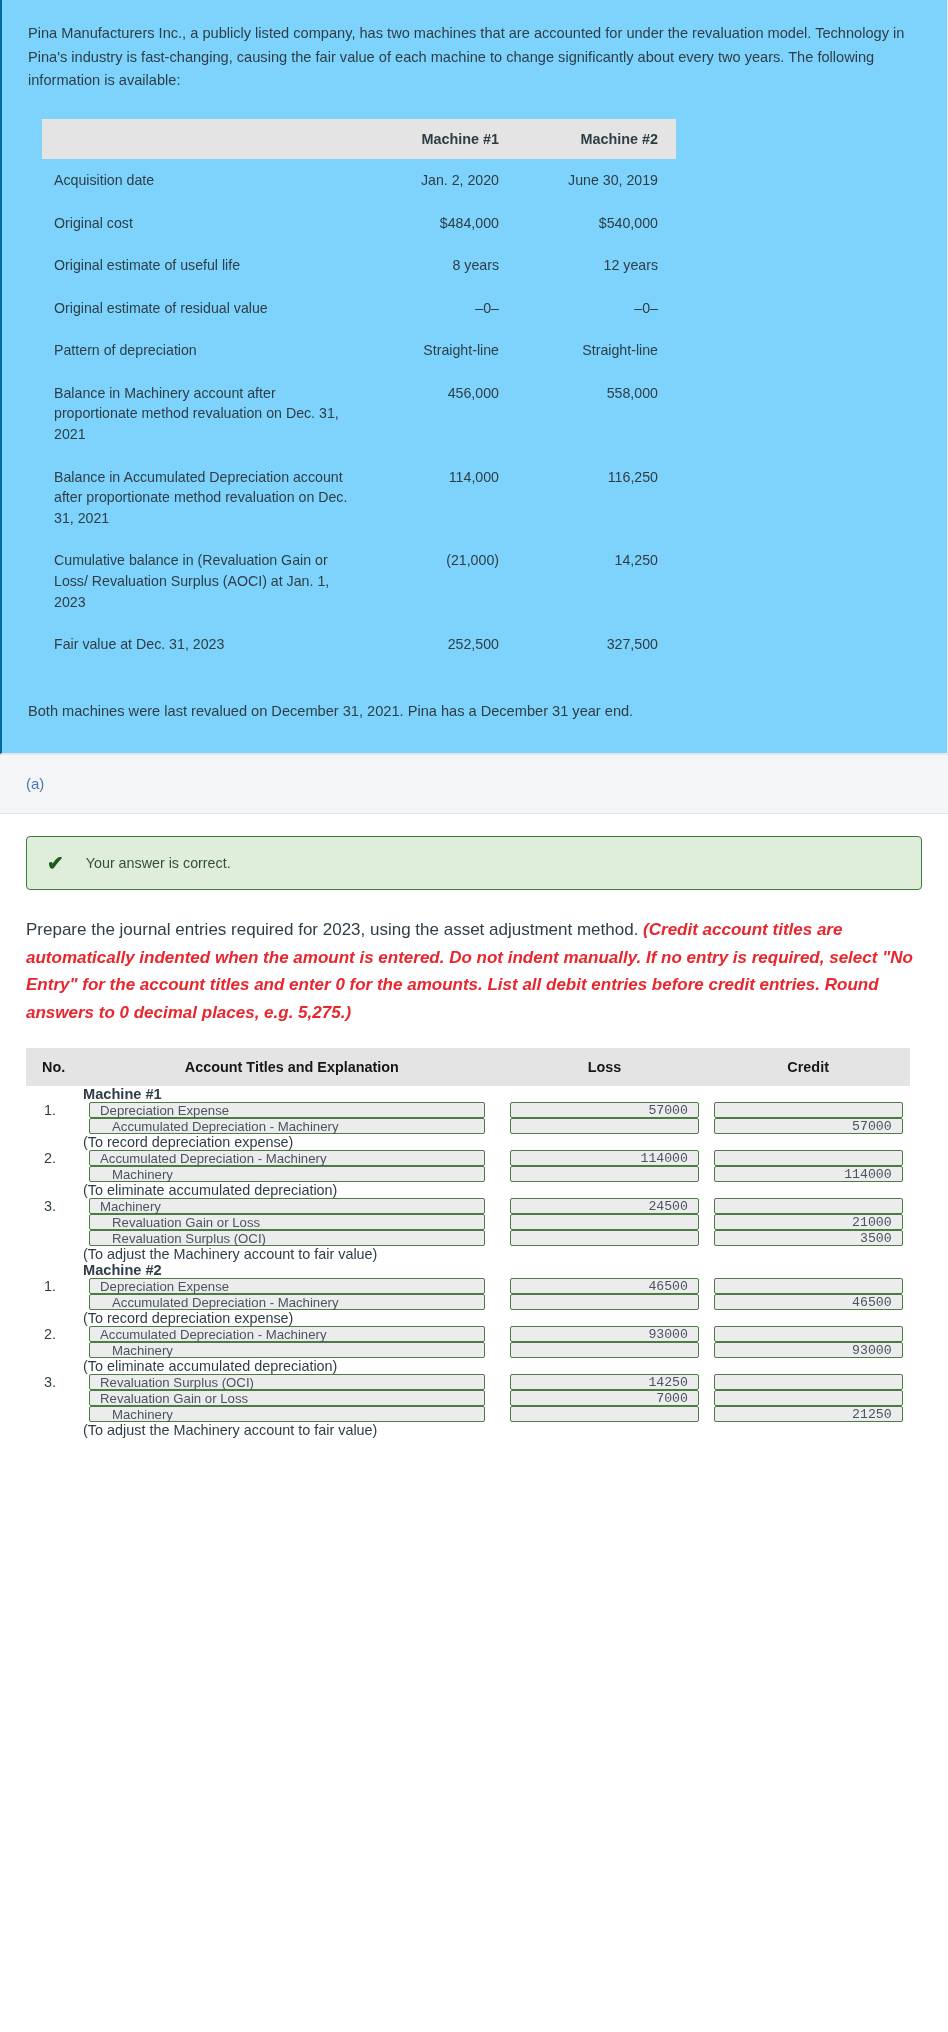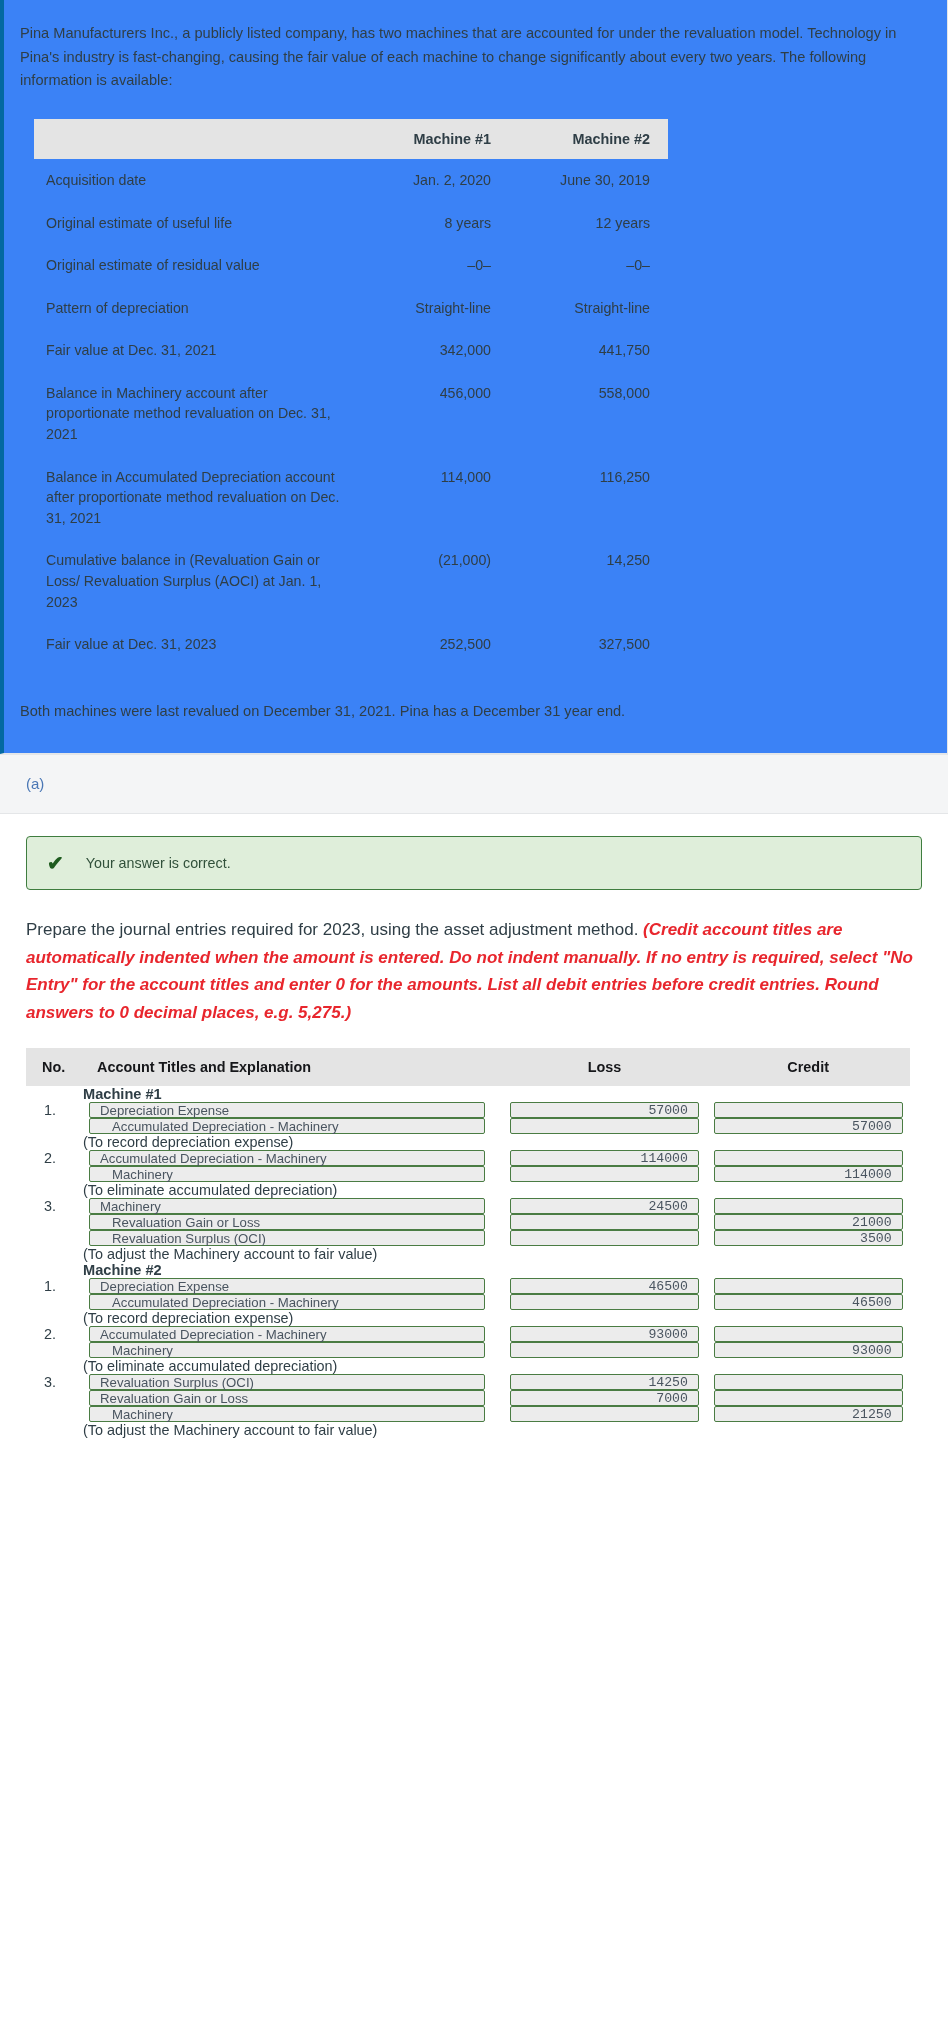--- a/index.html
+++ b/index.html
@@ -11,23 +11,23 @@
     width: 948px;
     font-family: "Liberation Sans", sans-serif;
     color: #2f3e46;
     -webkit-font-smoothing: antialiased;
   }
 
   
   .problem-card {
     border: 1px solid #e4e6e8;
     border-top: none;
-    border-left: 4px solid #0369a1;
-    background: #3b82f6;
-    padding: 22px 26px 30px 16px;
+    border-left: 2px solid #0369a1;
+    background: #7dd3fc;
+    padding: 22px 26px 30px 26px;
   }
   .intro-text {
     font-size: 14.6px;
     line-height: 1.62;
     color: #2f3e46;
     margin: 0 0 26px 0;
   }
 
   
   .data-table {
@@ -129,21 +129,21 @@
     font-size: 14.4px;
     font-weight: bold;
     color: #16171a;
     padding: 11px 16px;
   }
   .col-no     { width: 56px; }
   .col-acct   { width: 412px; }
   .col-debit  { width: 200px; }
   .col-credit { width: 200px; }
   .journal thead th.th-no     { text-align: left;   padding-left: 16px; }
-  .journal thead th.th-acct   { text-align: left;   padding-left: 14px; }
+  .journal thead th.th-acct   { text-align: center;   padding-left: 14px; }
   .journal thead th.th-debit  { text-align: center; }
   .journal thead th.th-credit { text-align: center; }
 
   .journal tbody td { padding: 0; vertical-align: middle; }
 
   .machine-heading td {
     font-size: 14.6px;
     font-weight: bold;
     color: #2f3e46;
     padding: 14px 0 10px 14px;
@@ -193,38 +193,38 @@
         <th class="num-head">Machine #2</th>
       </tr>
     </thead>
     <tbody id="data-table-body">
         <tr>
           <td class="label-cell">Acquisition date</td>
           <td class="num-cell">Jan. 2, 2020</td>
           <td class="num-cell">June 30, 2019</td>
         </tr>
         <tr>
+          <td class="label-cell">Original cost</td>
+          <td class="num-cell">$484,000</td>
+          <td class="num-cell">$540,000</td>
+        </tr>
+        <tr>
           <td class="label-cell">Original estimate of useful life</td>
           <td class="num-cell">8 years</td>
           <td class="num-cell">12 years</td>
         </tr>
         <tr>
           <td class="label-cell">Original estimate of residual value</td>
           <td class="num-cell">–0–</td>
           <td class="num-cell">–0–</td>
         </tr>
         <tr>
           <td class="label-cell">Pattern of depreciation</td>
           <td class="num-cell">Straight-line</td>
           <td class="num-cell">Straight-line</td>
-        </tr>
-        <tr>
-          <td class="label-cell">Fair value at Dec. 31, 2021</td>
-          <td class="num-cell">342,000</td>
-          <td class="num-cell">441,750</td>
         </tr>
         <tr>
           <td class="label-cell">Balance in Machinery account after proportionate method revaluation on Dec. 31, 2021</td>
           <td class="num-cell">456,000</td>
           <td class="num-cell">558,000</td>
         </tr>
         <tr>
           <td class="label-cell">Balance in Accumulated Depreciation account after proportionate method revaluation on Dec. 31, 2021</td>
           <td class="num-cell">114,000</td>
           <td class="num-cell">116,250</td>

